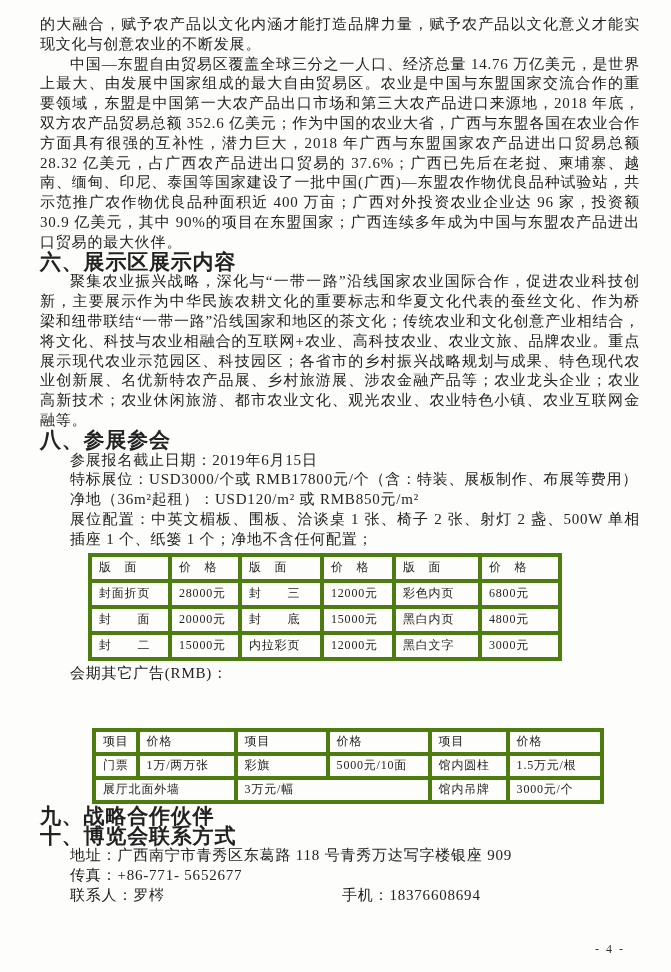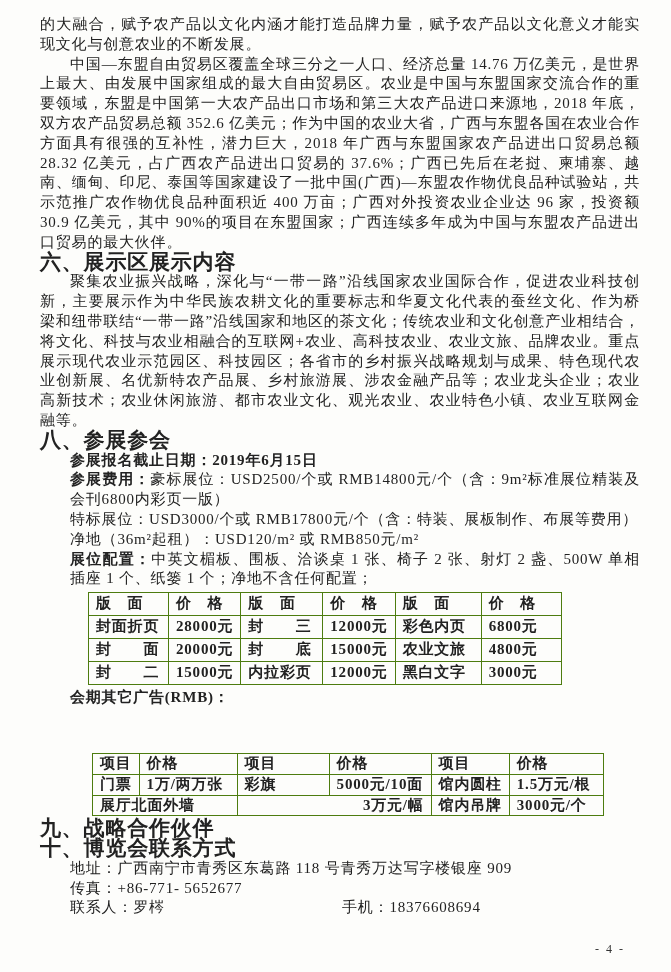--- a/index.html
+++ b/index.html
@@ -12,37 +12,36 @@
     padding:15px 31px 0 40px;
     font-family:"Liberation Serif","DejaVu Serif",serif;
     font-size:15px;
     line-height:19.8px;
     letter-spacing:0.8px;
     overflow:hidden;
   }
   p{margin:0;text-align:justify;}
   .indent{text-indent:2em;}
   .sub{margin-left:2em;}
-  .bold{font-weight:bold;}
+  .bold{font-weight:normal;}
   h3{margin:0;font-size:21px;line-height:19.8px;font-weight:bold;letter-spacing:0.8px;}
   table{border-collapse:collapse;table-layout:fixed;margin:3px 0 3px 48px;}
   td{
-    border:1px solid #4d7c0f;
+    border:4px solid #4d7c0f;
     padding:0 7px;
-    font-size:15px;
+    font-size:12px;
     letter-spacing:0.8px;
     white-space:nowrap;
     overflow:hidden;
     text-align:left;
-    font-weight:bold;
   }
   .t1 td{height:22px;}
   .t2{margin-left:52px;margin-top:45px;}
   .t2 td{height:19px;}
-  .center{text-align:right;}
+  .center{text-align:left;}
   .contact-row{margin-left:2em;display:flex;}
   .contact-row .c1{width:272px;flex:0 0 272px;}
   .pageno{
     position:absolute;
     right:46px;top:940px;
     font-size:12px;
     letter-spacing:2px;
     color:#333333;
   }
 </style>
@@ -52,21 +51,20 @@
 <div class="page">
 
   <p class="body">的大融合，赋予农产品以文化内涵才能打造品牌力量，赋予农产品以文化意义才能实现文化与创意农业的不断发展。</p>
   <p class="indent">中国—东盟自由贸易区覆盖全球三分之一人口、经济总量 14.76 万亿美元，是世界上最大、由发展中国家组成的最大自由贸易区。农业是中国与东盟国家交流合作的重要领域，东盟是中国第一大农产品出口市场和第三大农产品进口来源地，2018 年底，双方农产品贸易总额 352.6 亿美元；作为中国的农业大省，广西与东盟各国在农业合作方面具有很强的互补性，潜力巨大，2018 年广西与东盟国家农产品进出口贸易总额 28.32 亿美元，占广西农产品进出口贸易的 37.6%；广西已先后在老挝、柬埔寨、越南、缅甸、印尼、泰国等国家建设了一批中国(广西)—东盟农作物优良品种试验站，共示范推广农作物优良品种面积近 400 万亩；广西对外投资农业企业达 96 家，投资额 30.9 亿美元，其中 90%的项目在东盟国家；广西连续多年成为中国与东盟农产品进出口贸易的最大伙伴。</p>
 
   <h3>六、展示区展示内容</h3>
   <p class="indent">聚集农业振兴战略，深化与“一带一路”沿线国家农业国际合作，促进农业科技创新，主要展示作为中华民族农耕文化的重要标志和华夏文化代表的蚕丝文化、作为桥梁和纽带联结“一带一路”沿线国家和地区的茶文化；传统农业和文化创意产业相结合，将文化、科技与农业相融合的互联网+农业、高科技农业、农业文旅、品牌农业。重点展示现代农业示范园区、科技园区；各省市的乡村振兴战略规划与成果、特色现代农业创新展、名优新特农产品展、乡村旅游展、涉农金融产品等；农业龙头企业；农业高新技术；农业休闲旅游、都市农业文化、观光农业、农业特色小镇、农业互联网金融等。</p>
 
   <h3>八、参展参会</h3>
   <p class="sub bold">参展报名截止日期：2019年6月15日</p>
-  <p class="sub"><span class="bold">参展费用：</span><span>豪标展位：USD2500/个或 RMB14800元/个（含：9m²标准展位精装及会刊6800内彩页一版）</span></p>
   <p class="sub">特标展位：USD3000/个或 RMB17800元/个（含：特装、展板制作、布展等费用）</p>
   <p class="sub">净地（36m²起租）：USD120/m² 或 RMB850元/m²</p>
   <p class="sub"><span class="bold">展位配置：</span><span>中英文楣板、围板、洽谈桌 1 张、椅子 2 张、射灯 2 盏、500W 单相插座 1 个、纸篓 1 个；净地不含任何配置；</span></p>
 
   <table class="t1">
     <colgroup>
       <col style="width:80px">
         <col style="width:70px">
         <col style="width:82px">
       <col style="width:72px">
@@ -88,21 +86,21 @@
       <td>封　　三</td>
       <td>12000元</td>
       <td>彩色内页</td>
       <td>6800元</td>
     </tr>
     <tr>
       <td>封　　面</td>
       <td>20000元</td>
       <td>封　　底</td>
       <td>15000元</td>
-      <td>农业文旅</td>
+      <td>黑白内页</td>
       <td>4800元</td>
     </tr>
     <tr>
       <td>封　　二</td>
       <td>15000元</td>
       <td>内拉彩页</td>
       <td>12000元</td>
       <td>黑白文字</td>
       <td>3000元</td>
     </tr>

